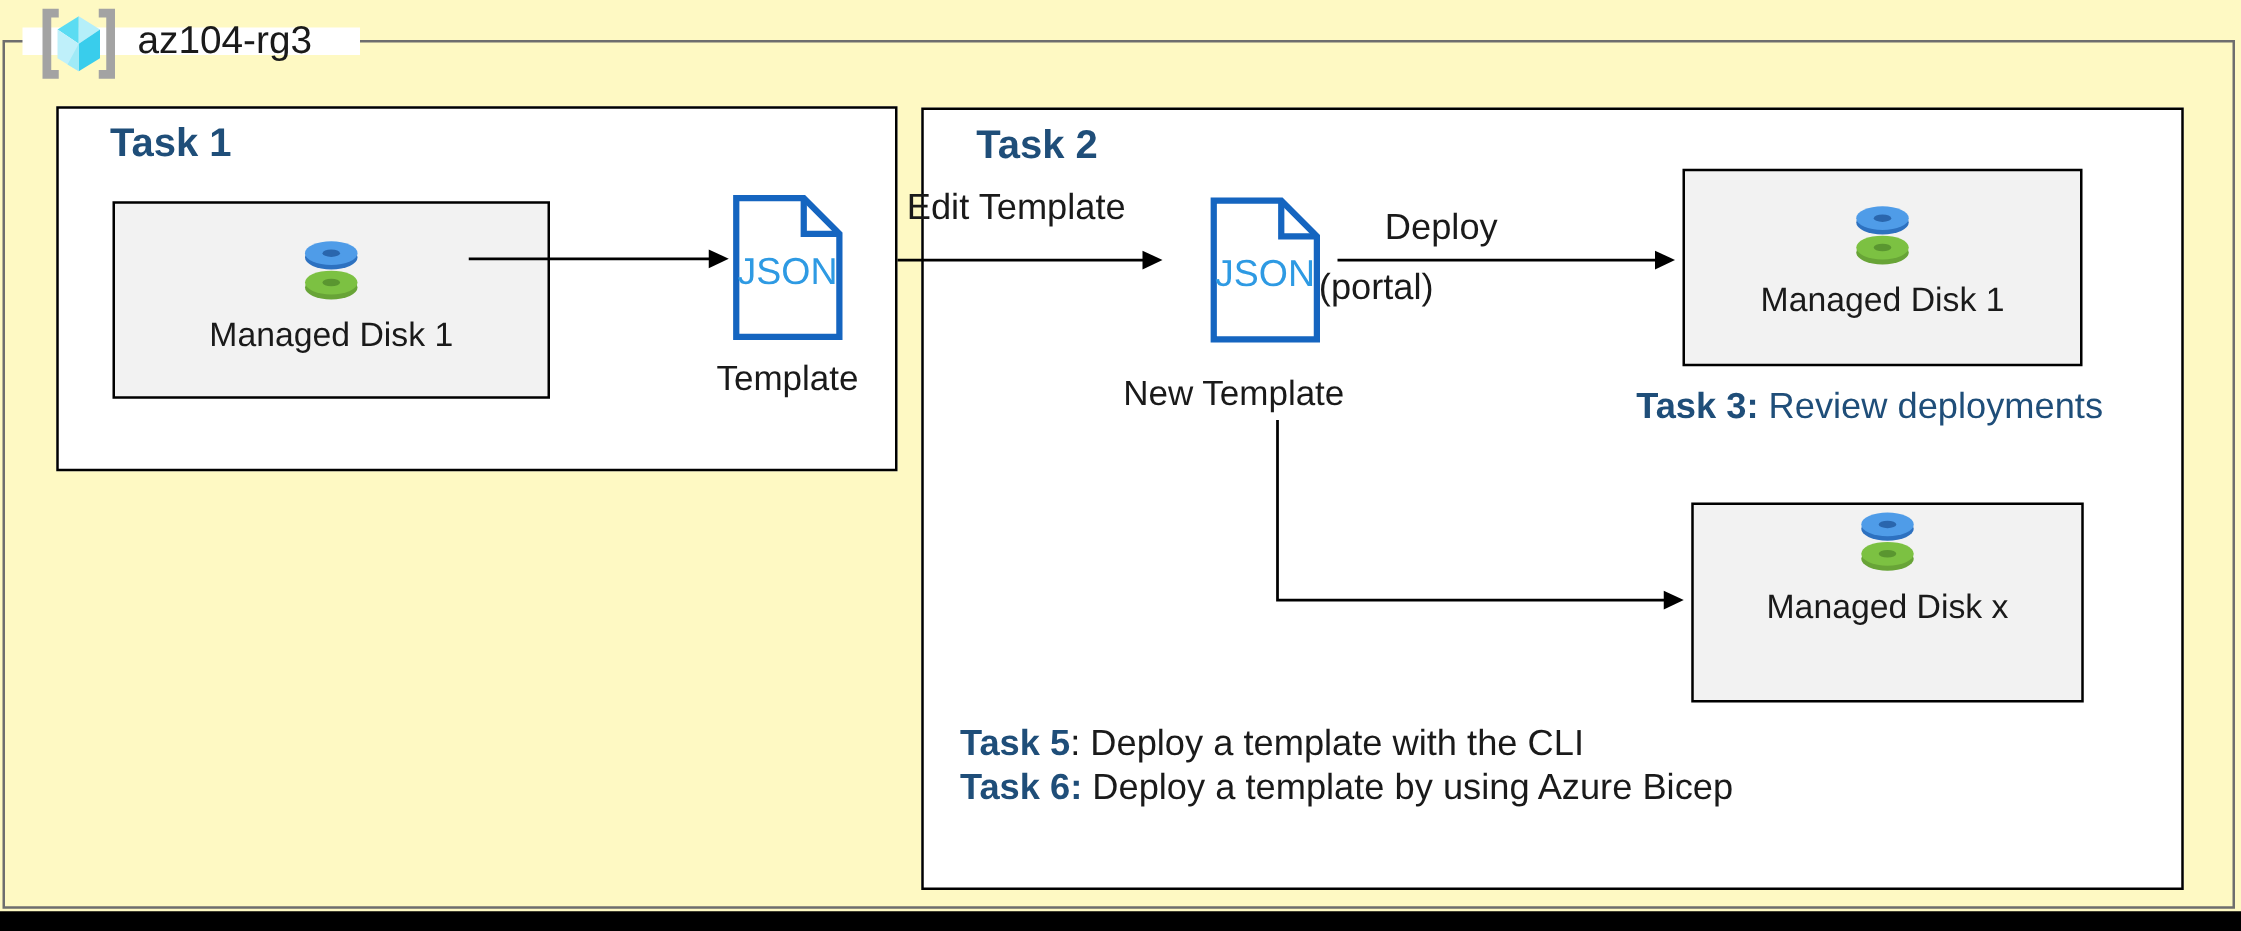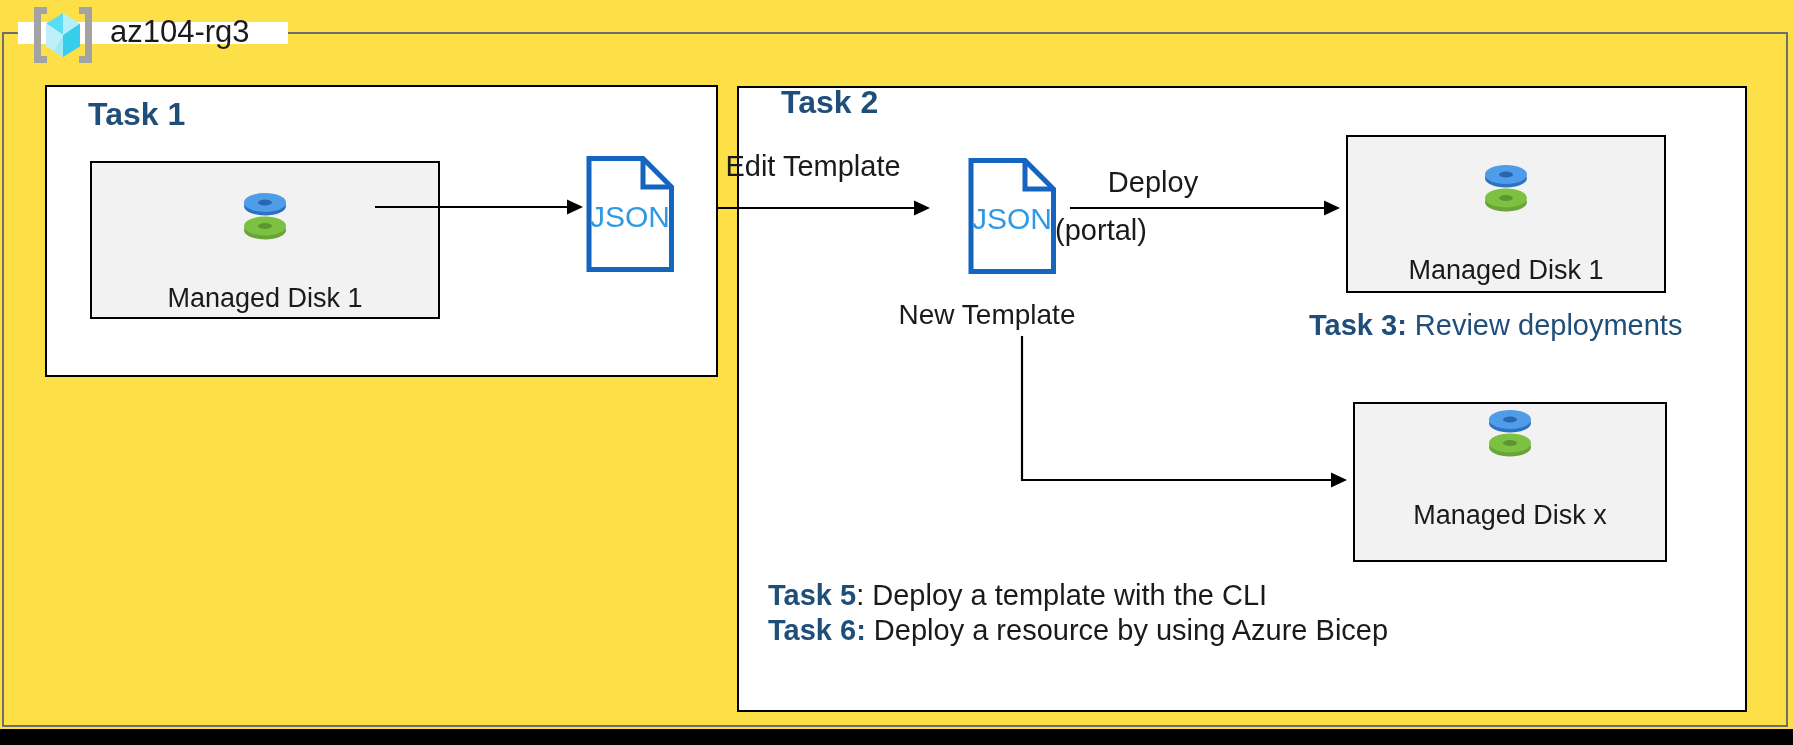--- a/index.html
+++ b/index.html
@@ -1,34 +1,34 @@
 <!DOCTYPE html>
 <html><head>
 <meta charset="utf-8">
 <style>
   html,body{margin:0;padding:0;background:#fff;}
   .canvas{
-    position:relative;width:1793px;height:745px;background:#fde047;overflow:hidden;
+    position:relative;width:1793px;height:745px;background:#fef9c3;overflow:hidden;
     font-family:"Liberation Sans","DejaVu Sans",sans-serif;color:#1a1a1a;
   }
   .abs{position:absolute;}
   
   .rg-frame{left:2px;top:32px;width:1786px;height:695px;border:2px solid #6e6e6e;box-sizing:border-box;}
   .legend-mask{left:18px;top:22px;width:270px;height:22px;background:#fff;}
   .rg-label{left:110px;top:14px;font-size:31px;color:#1a1a1a;white-space:nowrap;}
   
   .task-box{border:2px solid #000;box-sizing:border-box;background:#fff;}
   .task1-box{left:45px;top:85px;width:673px;height:292px;}
   .task2-box{left:737px;top:86px;width:1010px;height:626px;}
   .task-title{font-size:32px;font-weight:bold;color:#1f4e79;white-space:nowrap;}
   .task1-title{left:88px;top:96px;}
-  .task2-title{left:781px;top:84px;text-align:right;}
+  .task2-title{left:781px;top:97px;text-align:right;}
   
   .res-box{background:#f2f2f2;border:2px solid #000;box-sizing:border-box;
-    display:flex;flex-direction:column;align-items:center;justify-content:flex-start;gap:30px;}
+    display:flex;flex-direction:column;align-items:center;justify-content:flex-start;}
   .md1-box{left:90px;top:161px;width:350px;height:158px;padding-top:24px;}
   .md1b-box{left:1346px;top:135px;width:320px;height:158px;padding-top:22px;}
   .mdx-box{left:1353px;top:402px;width:314px;height:160px;}
   .res-label{font-size:27px;color:#1a1a1a;margin-top:8px;white-space:nowrap;}
   
   .file-label{font-size:28px;color:#1a1a1a;text-align:center;white-space:nowrap;}
   .template-label{left:545px;top:287px;width:170px;}
   .newtemplate-label{left:867px;top:299px;width:240px;}
   
   .flow-label{font-size:29px;color:#1a1a1a;text-align:center;white-space:nowrap;}
@@ -78,20 +78,21 @@
       <ellipse cx="33" cy="15.5" rx="7" ry="3" fill="#2a66ad"></ellipse>
     </svg>
     <div class="res-label">Managed Disk 1</div>
   </div>
 
   <svg class="abs" style="left:585px;top:155px" width="90" height="118" viewBox="0 0 90 118">
     <path d="M4,3.5 H58 L86.5,32 V114.5 H4 Z" fill="#ffffff" stroke="#1565c0" stroke-width="5"></path>
     <path d="M58,3.5 V32 H86.5" fill="none" stroke="#1565c0" stroke-width="5"></path>
     <text x="45" y="72" text-anchor="middle" font-size="30" fill="#2e9ae3">JSON</text>
   </svg>
+  <div class="abs file-label template-label">Template</div>
 
   <div class="abs task-box task2-box"></div>
   <div class="abs task-title task2-title">Task 2</div>
 
   <div class="abs flow-label edit-template-label">Edit Template</div>
 
   <svg class="abs" style="left:967px;top:157px" width="90" height="118" viewBox="0 0 90 118">
     <path d="M4,3.5 H58 L86.5,32 V114.5 H4 Z" fill="#ffffff" stroke="#1565c0" stroke-width="5"></path>
     <path d="M58,3.5 V32 H86.5" fill="none" stroke="#1565c0" stroke-width="5"></path>
     <text x="45" y="72" text-anchor="middle" font-size="30" fill="#2e9ae3">JSON</text>
@@ -127,21 +128,21 @@
       <ellipse cx="33" cy="15.5" rx="7" ry="3" fill="#2a66ad"></ellipse>
     </svg>
     <div class="res-label">Managed Disk x</div>
   </div>
 
   <div class="abs tasks-list">
     <div class="line">
       <span class="prefix">Task 5</span><span>: Deploy a template with the CLI</span>
     </div>
     <div class="line">
-      <span class="prefix">Task 6:</span><span> Deploy a resource by using Azure Bicep</span>
+      <span class="prefix">Task 6:</span><span> Deploy a template by using Azure Bicep</span>
     </div>
   </div>
 
   <svg class="abs connectors" width="1793" height="745" viewBox="0 0 1793 745">
     <g>
       <line x1="375" y1="207" x2="569" y2="207" stroke="#000" stroke-width="2.2"></line>
       <polygon points="583,207 567,199.5 567,214.5" fill="#000"></polygon>
     </g>
     <g>
       <line x1="718" y1="208" x2="916" y2="208" stroke="#000" stroke-width="2.2"></line>

